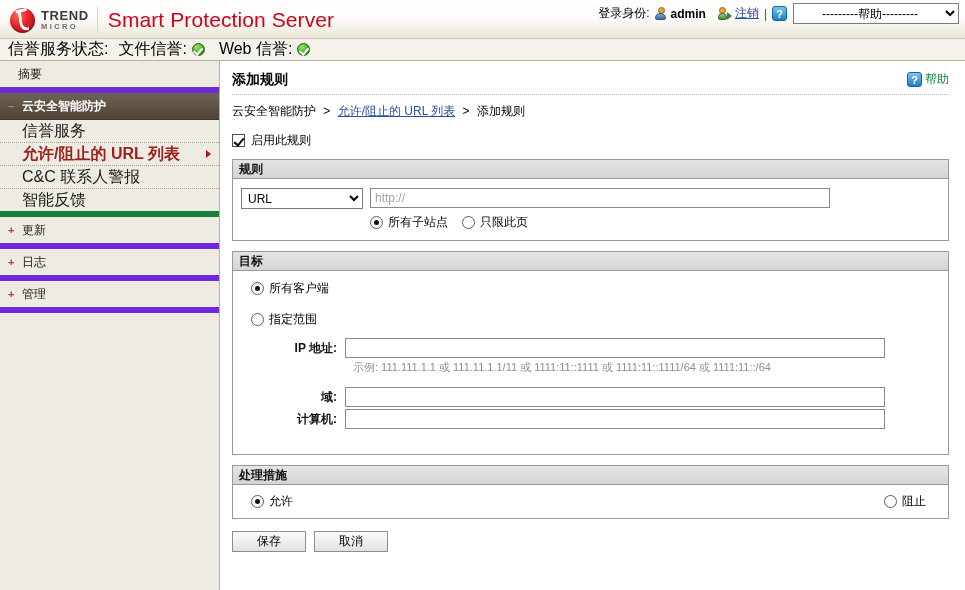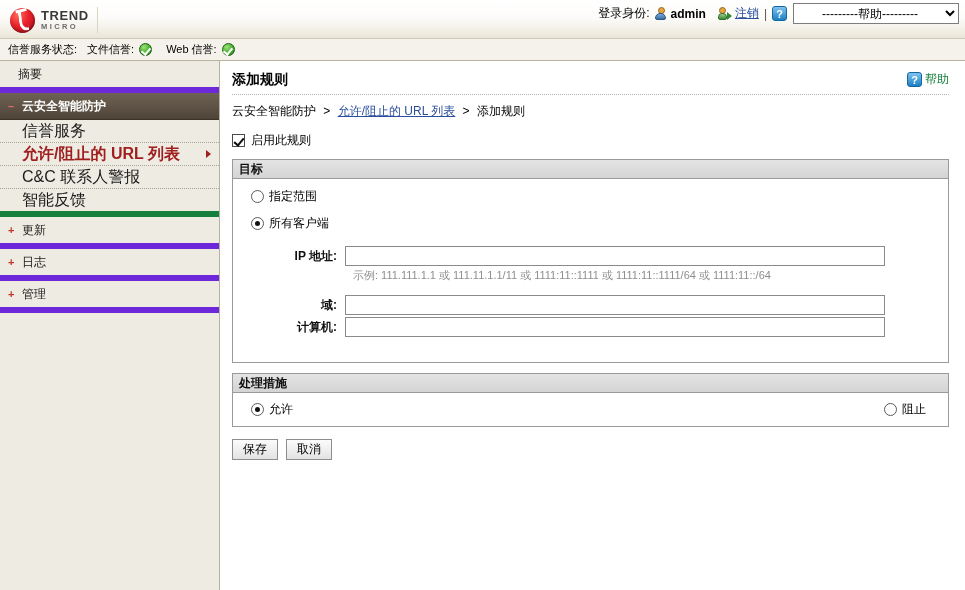--- a/index.html
+++ b/index.html
@@ -187,21 +187,21 @@
   }
 
   
   .statusbar {
     height: 21px;
     background: #f4f2ea;
     border-bottom: 1px solid #b8b39f;
     display: flex;
     align-items: center;
     padding-left: 8px;
-    font-size: 11px;
+    font-size: 16px;
     color: #000;
   }
   .statusbar .sitem { display: flex; align-items: center; margin-right: 14px; }
   .statusbar .sitem.first { margin-right: 10px; }
   .check-green {
     width: 13px; height: 13px;
     border-radius: 50%;
     background: radial-gradient(circle at 35% 28%, #9fe07c 0%, #43b02a 55%, #2a7a18 100%);
     border: 1px solid #1f5f12;
     box-sizing: border-box;
@@ -469,41 +469,42 @@
 
   .btn-bar { margin-top: 12px; display: flex; }
   .btn {
     font-family: "Liberation Sans", sans-serif;
     font-size: 12px;
     min-width: 46px;
     height: 21px;
     background: linear-gradient(to bottom,#fbfbfb 0%,#eeeeee 55%,#e2e2e2 100%);
     border: 1px solid #8d8d8d;
     color: #000;
-    padding: 0 10px;
+    padding: 0 24px;
     margin-right: 8px;
     cursor: pointer;
     box-sizing: border-box;
   }
 </style>
 </head>
 <body>
 
 <div class="header">
 
   <div class="brand">
     <div class="tm-logo">
       <div class="tm-ball"></div>
       <div class="tm-swoosh"></div>
     </div>
     <div class="tm-word">
       <span class="t1">TREND</span>
       <span class="t2">MICRO</span>
     </div>
     <div class="brand-sep"></div>
+    <div class="product-title">Smart Protection Server</div>
   </div>
 
   <div class="hdr-right">
     <span class="lbl">登录身份:</span>
     <span class="icon-user">
         <span class="head"></span>
         <span class="body"></span>
       </span>
     <span class="uname">admin</span>
     <span class="icon-logout">
@@ -594,33 +595,54 @@
       <span class="link">允许/阻止的 URL 列表</span>
       <span class="sep">&gt;</span>
       <span>添加规则</span>
     </div>
 
     <div class="enable-row">
       <span class="cbx checked"></span>
       <span>启用此规则</span>
     </div>
 
+    <div class="panel last">
+      <div class="panel-head">规则</div>
+      <div class="panel-body">
+        <div class="row-inline">
+          <select class="type-select">
+            <option>URL</option>
+          </select>
+          <input class="txt url-input" type="text" placeholder="http://" style="">
+        </div>
+        <div class="radio-line">
+          <span class="ritem">
+            <span class="rdo on"></span>
+            <span>所有子站点</span>
+          </span>
+          <span class="ritem">
+            <span class="rdo"></span>
+            <span>只限此页</span>
+          </span>
+        </div>
+      </div>
+    </div>
 
     <div class="panel last">
       <div class="panel-head">目标</div>
       <div class="panel-body">
 
+        <div class="target-row" style="padding-left:10px;">
+          <span class="rdo on"></span>
+          <span>所有客户端</span>
+        </div>
+
         <div class="target-row tight" style="padding-left:10px;">
           <span class="rdo"></span>
           <span>指定范围</span>
-        </div>
-
-        <div class="target-row" style="padding-left:10px;">
-          <span class="rdo on"></span>
-          <span>所有客户端</span>
         </div>
 
         <div class="field-grid">
 
           <div class="field-row">
             <span class="field-label">IP 地址:</span>
             <input class="txt field-input" type="text" style="">
           </div>
           <div class="field-hint">示例: 111.111.1.1 或 111.11.1.1/11 或 1111:11::1111 或 1111:11::1111/64 或 1111:11::/64</div>
 

